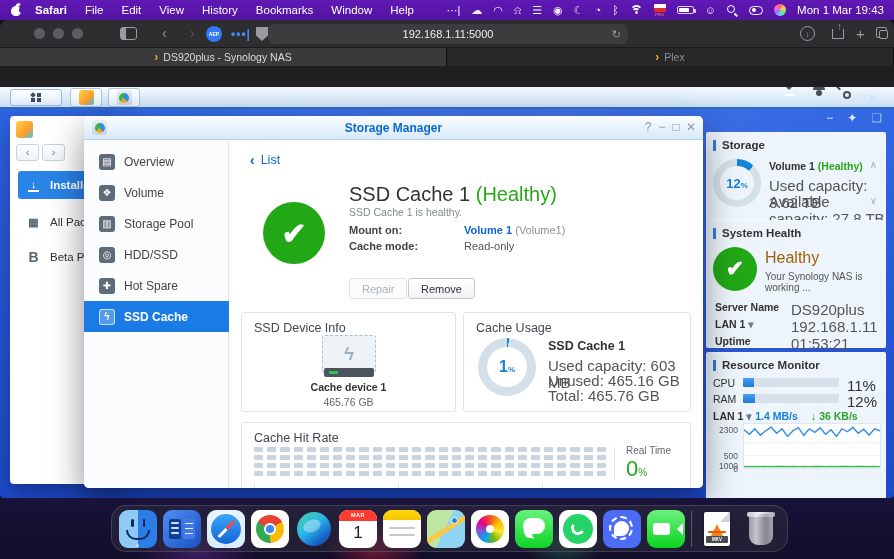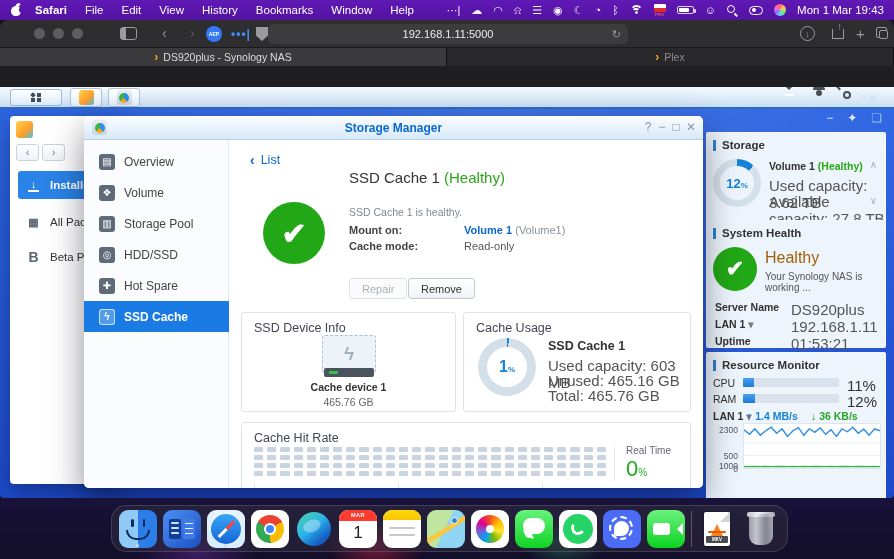--- a/index.html
+++ b/index.html
@@ -106,21 +106,21 @@
   #smside{position:absolute;left:0;top:24px;bottom:0;width:145px;background:#fbfcfd;border-right:1px solid #e3e8ee;}
   .smnav{position:absolute;left:0;width:145px;height:31px;display:flex;align-items:center;gap:9px;padding-left:15px;font-size:12px;color:#444;}
   .smnav .nic{width:16px;height:16px;border-radius:3px;background:#5f6b78;color:#fff;font-size:10px;display:flex;align-items:center;justify-content:center;}
   .smnav.sel{background:#1a7be4;color:#fff;font-weight:bold;}
   .smnav.sel .nic{background:rgba(255,255,255,.25);border:1px solid rgba(255,255,255,.7);}
   #smmain{position:absolute;left:146px;top:24px;right:0;bottom:0;background:#fff;}
   #backlist{position:absolute;left:20px;top:12px;color:#0a69d0;font-size:12.5px;display:flex;gap:6px;align-items:center;}
   #backlist .ch{font-size:14px;font-weight:bold;}
   #bigcheck{position:absolute;left:33px;top:62px;width:62px;height:62px;border-radius:50%;background:#22a716;color:#fff;font-size:30px;font-weight:bold;display:flex;align-items:center;justify-content:center;}
   .minicheck{border-radius:50%;background:#22a716;color:#fff;font-weight:bold;display:flex;align-items:center;justify-content:center;}
-  #hd-title{position:absolute;left:119px;top:29px;font-size:15px;color:#333;}
+  #hd-title{position:absolute;left:119px;top:43px;font-size:20px;color:#333;}
   #hd-title .ok{color:#28a818;}
   #hd-sub{position:absolute;left:119px;top:66px;font-size:10.5px;color:#808890;}
   .hrow{position:absolute;left:119px;font-size:11px;color:#444;}
   .hrow .lbl{display:inline-block;width:112px;font-weight:bold;}
   .hrow .blue{color:#0a69d0;font-weight:bold;}
   .hrow .dim{color:#8a929a;}
   .hrow .warn{color:#e02b2b;}
   .btn{position:absolute;height:21px;border-radius:3px;font-size:11px;display:flex;align-items:center;justify-content:center;padding:0 12px;}
   .btn.disabled{background:#fbfbfc;border:1px solid #dde2e8;color:#aab2bc;}
   .btn.normal{background:linear-gradient(180deg,#fff,#f0f3f6);border:1px solid #c3cad2;color:#333;}

